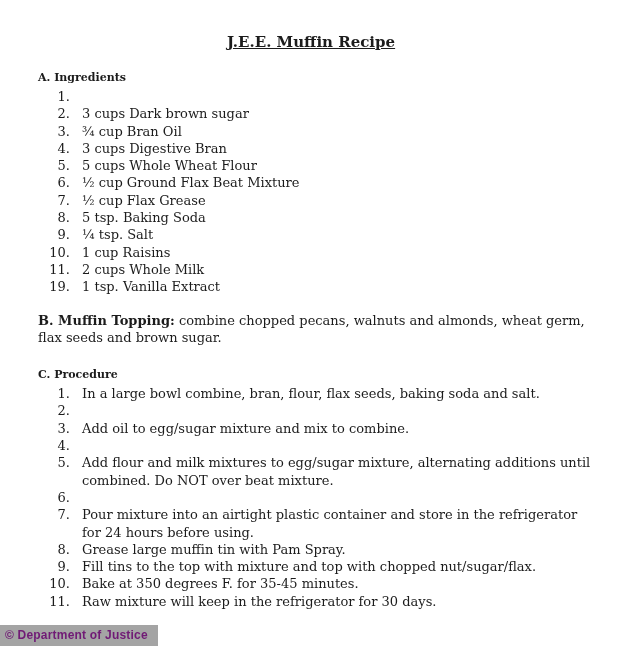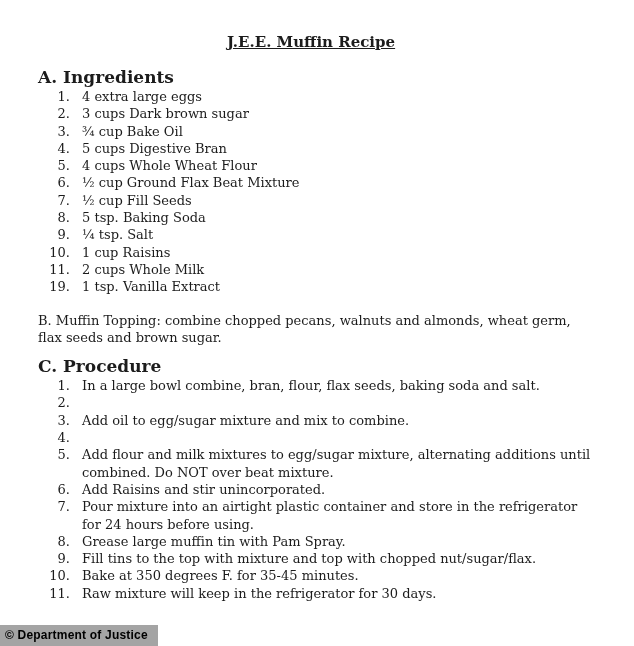--- a/index.html
+++ b/index.html
@@ -21,27 +21,27 @@
   }
   .title {
     font-size: 15px;
     font-weight: bold;
     text-decoration: underline;
     text-align: center;
     margin: 0 50px 17px 0;
     line-height: 19px;
   }
   .heading {
-    font-size: 17px;
+    font-size: 11px;
     font-weight: bold;
     margin: 0;
     line-height: 17px;
   }
   .heading.later {
-    margin-top: 12px;
+    margin-top: 20px;
   }
   ol.doc-list {
     list-style: none;
     margin: 2px 0 0 0;
     padding: 0;
   }
   .row {
     display: flex;
     line-height: 17.3px;
   }
@@ -55,77 +55,76 @@
     white-space: pre-line;
   }
   .row.wide .txt {
     margin-left: 12px;
   }
   .para {
     margin: 16px 0 0 0;
     line-height: 17.3px;
   }
   .para .lead {
-    font-weight: normal;
+    font-weight: bold;
     margin-top: 9px;
   }
   .para .wrap {
     white-space: pre-line;
   }
   .watermark {
     position: absolute;
     left: 0;
     bottom: 0;
     background: #a4a4a4;
-    color: #000000;
+    color: #701a75;
     font-family: "Liberation Sans", sans-serif;
     font-weight: bold;
     font-size: 12px;
     line-height: 13px;
     padding: 4px 10px 4px 5px;
     letter-spacing: 0.2px;
   }
 </style>
 </head>
 <body>
 
 <div class="page">
 
   <h1 class="title">J.E.E. Muffin Recipe</h1>
 
   <h2 class="heading">A. Ingredients</h2>
 
   <ol class="doc-list">
       <li class="row">
         <span class="num">1.</span>
-        <span class="txt">4 extra large eggs</span>
       </li>
       <li class="row">
         <span class="num">2.</span>
         <span class="txt">3 cups Dark brown sugar</span>
       </li>
       <li class="row">
         <span class="num">3.</span>
-        <span class="txt">¾ cup Bake Oil</span>
+        <span class="txt">¾ cup Bran Oil</span>
       </li>
       <li class="row">
         <span class="num">4.</span>
-        <span class="txt">5 cups Digestive Bran</span>
+        <span class="txt">3 cups Digestive Bran</span>
       </li>
       <li class="row">
         <span class="num">5.</span>
-        <span class="txt">4 cups Whole Wheat Flour</span>
+        <span class="txt">5 cups Whole Wheat Flour</span>
       </li>
       <li class="row">
         <span class="num">6.</span>
         <span class="txt">½ cup Ground Flax Beat Mixture</span>
       </li>
       <li class="row">
         <span class="num">7.</span>
-        <span class="txt">½ cup Fill Seeds</span>
+        <span class="txt">½ cup Flax Grease</span>
       </li>
       <li class="row">
         <span class="num">8.</span>
         <span class="txt">5 tsp. Baking Soda</span>
       </li>
       <li class="row">
         <span class="num">9.</span>
         <span class="txt">¼ tsp. Salt</span>
       </li>
       <li class="row wide">
@@ -162,21 +161,20 @@
       <li class="row">
         <span class="num">4.</span>
       </li>
       <li class="row">
         <span class="num">5.</span>
         <span class="txt">Add flour and milk mixtures to egg/sugar mixture, alternating additions until
 combined. Do NOT over beat mixture.</span>
       </li>
       <li class="row">
         <span class="num">6.</span>
-        <span class="txt">Add Raisins and stir unincorporated.</span>
       </li>
       <li class="row">
         <span class="num">7.</span>
         <span class="txt">Pour mixture into an airtight plastic container and store in the refrigerator
 for 24 hours before using.</span>
       </li>
       <li class="row">
         <span class="num">8.</span>
         <span class="txt">Grease large muffin tin with Pam Spray.</span>
       </li>

